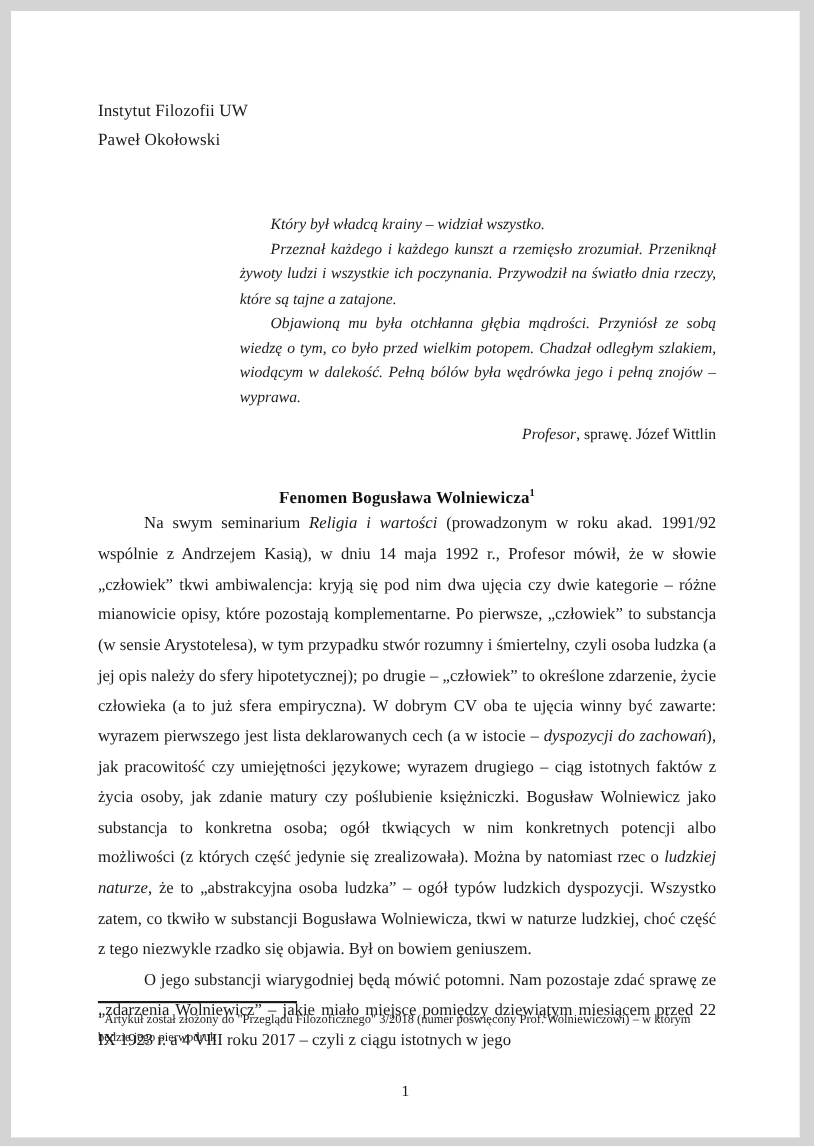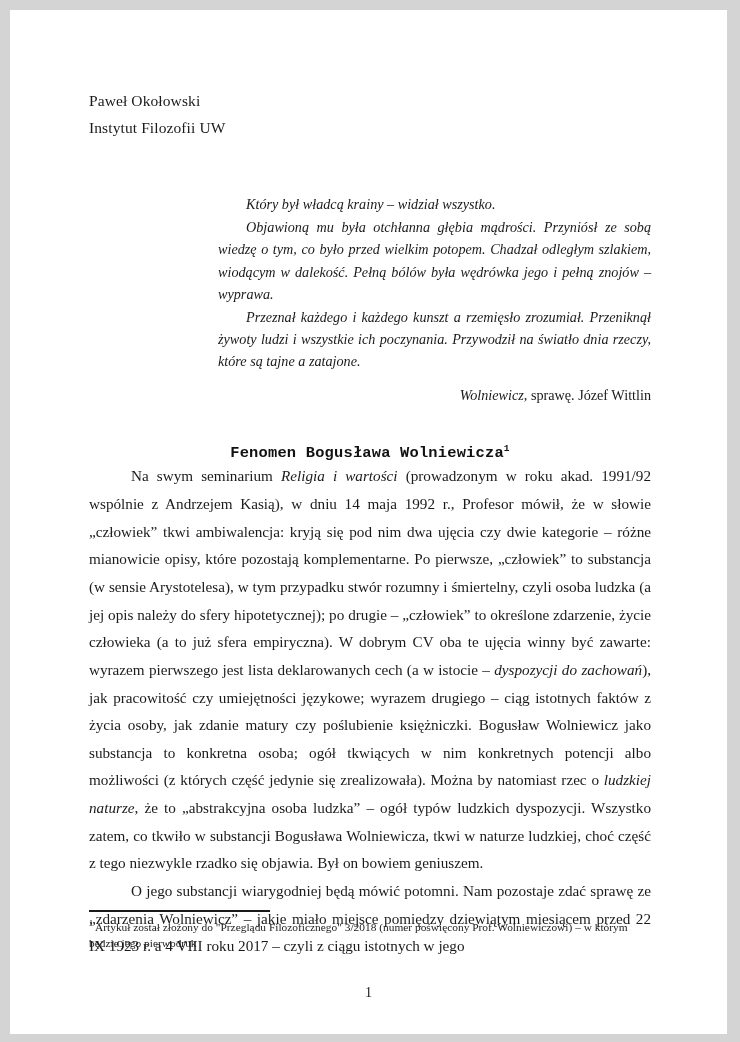--- a/index.html
+++ b/index.html
@@ -68,21 +68,20 @@
   }
 
   
   .doc-title {
     margin-top: 38px;
     text-align: center;
     font-weight: bold;
     font-size: 15.4px;
     color: #111;
     letter-spacing: 0.2px;
-    font-family: Liberation Mono, monospace;
   }
   .doc-title sup {
     font-size: 9.5px;
     font-weight: bold;
     vertical-align: super;
     line-height: 0;
   }
 
   
   .body-text {
@@ -138,29 +137,29 @@
   }
 </style>
 </head>
 <body>
 
 <div class="page">
 
   <div class="content">
 
     <div class="author-block">
+      <div>Instytut Filozofii UW</div>
       <div>Paweł Okołowski</div>
-      <div>Instytut Filozofii UW</div>
     </div>
 
     <div class="epigraph">
       <p>Który był władcą krainy – widział wszystko.</p>
+      <p>Przeznał każdego i każdego kunszt a rzemięsło zrozumiał. Przeniknął żywoty ludzi i wszystkie ich poczynania. Przywodził na światło dnia rzeczy, które są tajne a zatajone.</p>
       <p>Objawioną mu była otchłanna głębia mądrości. Przyniósł ze sobą wiedzę o tym, co było przed wielkim potopem. Chadzał odległym szlakiem, wiodącym w dalekość. Pełną bólów była wędrówka jego i pełną znojów – wyprawa.</p>
-      <p>Przeznał każdego i każdego kunszt a rzemięsło zrozumiał. Przeniknął żywoty ludzi i wszystkie ich poczynania. Przywodził na światło dnia rzeczy, które są tajne a zatajone.</p>
-      <p class="attrib"><span class="work">Wolniewicz</span><span>, sprawę. Józef Wittlin</span></p>
+      <p class="attrib"><span class="work">Profesor</span><span>, sprawę. Józef Wittlin</span></p>
     </div>
 
     <div class="doc-title"><span>Fenomen Bogusława Wolniewicza</span><sup>1</sup></div>
 
     <div class="body-text">
       <p><span>Na swym seminarium </span><i>Religia i wartości</i><span> (prowadzonym w roku akad. 1991/92 wspólnie z Andrzejem Kasią), w dniu 14 maja 1992 r., Profesor mówił, że w słowie „człowiek” tkwi ambiwalencja: kryją się pod nim dwa ujęcia czy dwie kategorie – różne mianowicie opisy, które pozostają komplementarne. Po pierwsze, „człowiek” to substancja (w sensie Arystotelesa), w tym przypadku stwór rozumny i śmiertelny, czyli osoba ludzka (a jej opis należy do sfery hipotetycznej); po drugie – „człowiek” to określone zdarzenie, życie człowieka (a to już sfera empiryczna). W dobrym CV oba te ujęcia winny być zawarte: wyrazem pierwszego jest lista deklarowanych cech (a w istocie – </span><i>dyspozycji do zachowań</i><span>), jak pracowitość czy umiejętności językowe; wyrazem drugiego – ciąg istotnych faktów z życia osoby, jak zdanie matury czy poślubienie księżniczki. Bogusław Wolniewicz jako substancja to konkretna osoba; ogół tkwiących w nim konkretnych potencji albo możliwości (z których część jedynie się zrealizowała). Można by natomiast rzec o </span><i>ludzkiej naturze</i><span>, że to „abstrakcyjna osoba ludzka” – ogół typów ludzkich dyspozycji. Wszystko zatem, co tkwiło w substancji Bogusława Wolniewicza, tkwi w naturze ludzkiej, choć część z tego niezwykle rzadko się objawia. Był on bowiem geniuszem.</span></p>
       <p>O jego substancji wiarygodniej będą mówić potomni. Nam pozostaje zdać sprawę ze „zdarzenia Wolniewicz” – jakie miało miejsce pomiędzy dziewiątym miesiącem przed 22 IX 1923 r. a 4 VIII roku 2017 – czyli z ciągu istotnych w jego</p>
     </div>
 
   </div>

